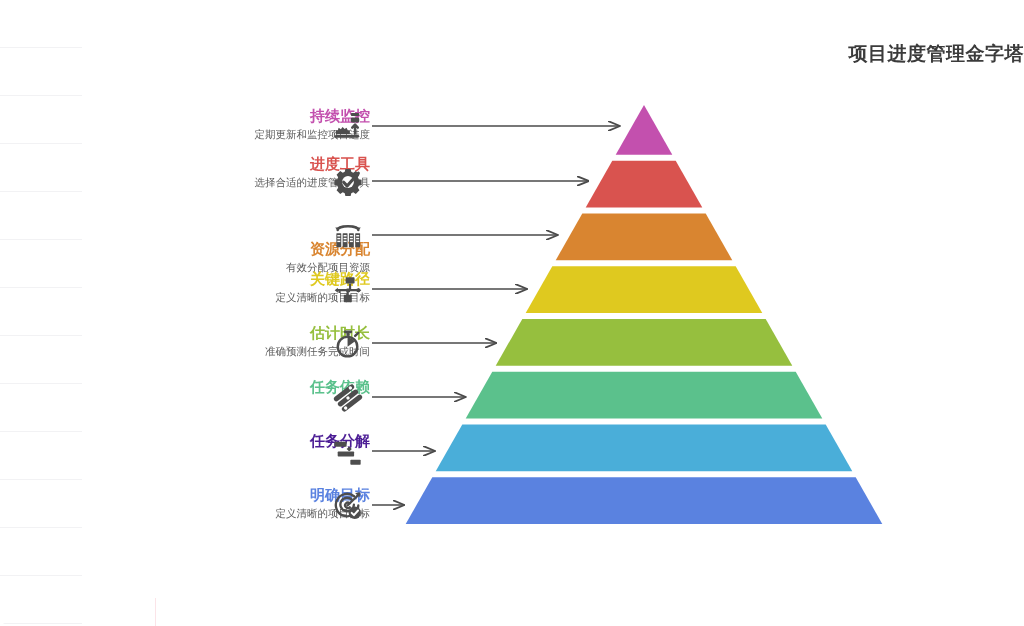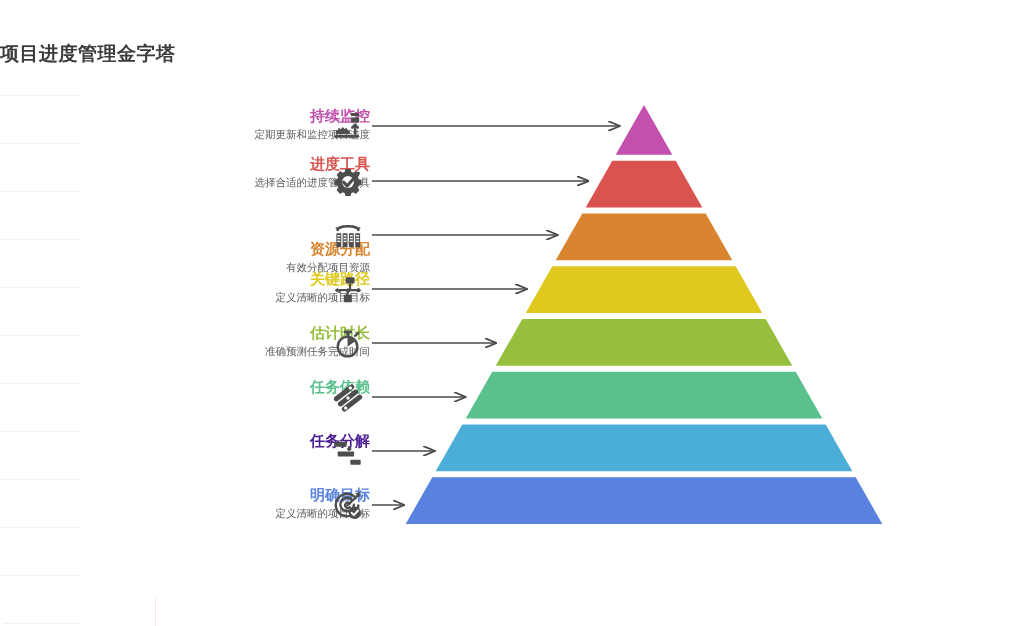--- a/index.html
+++ b/index.html
@@ -49,21 +49,21 @@
     height: 28px;
     background: #fbe4e8;
     pointer-events: none;
   }
 
   .page-title {
     position: absolute;
     left: 0;
     top: 41px;
     width: 1024px;
-    text-align: left;
+    text-align: right;
     font-size: 19px;
     font-weight: bold;
     color: #3b3b3b;
     letter-spacing: 0.5px;
   }
 
   
   #pyramid-svg {
     position: absolute;
     left: 0;

